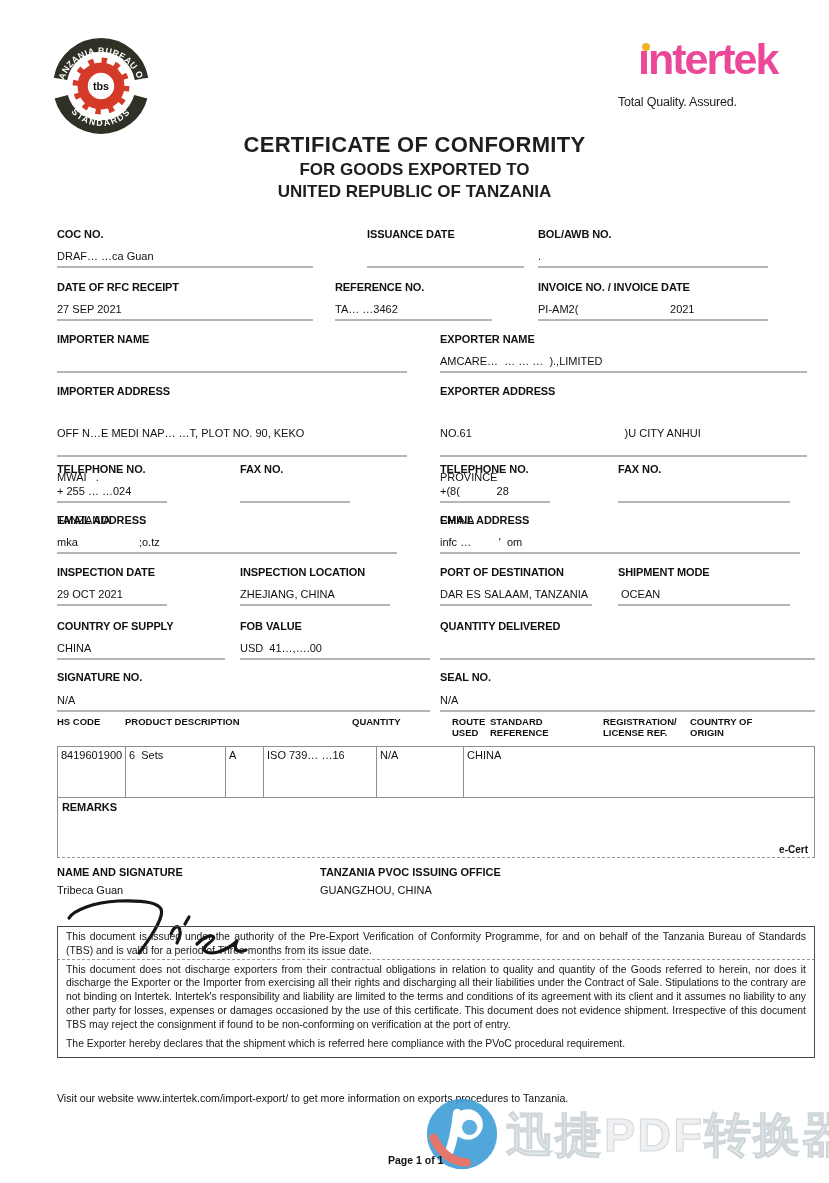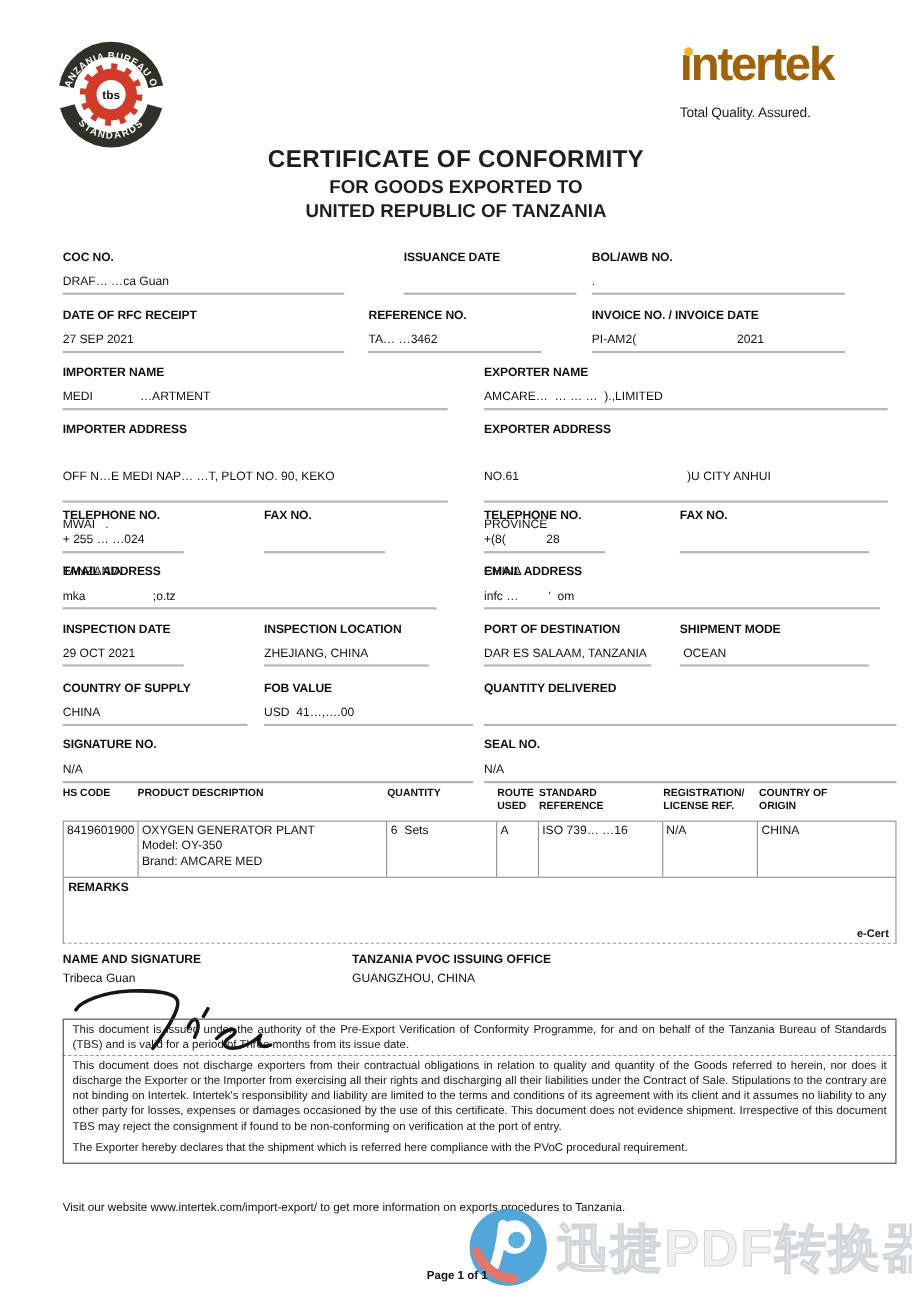--- a/index.html
+++ b/index.html
@@ -2,22 +2,22 @@
 <html><head>
 <meta charset="utf-8">
 <style>
   html,body{margin:0;padding:0;background:#fff;}
   .page{position:relative;width:829px;height:1183px;background:#fff;overflow:hidden;
         color:#111;font-family:"Liberation Sans",sans-serif;}
 
   
   #tbs-logo{position:absolute;left:52px;top:36px;width:98px;height:100px;}
   #itk{position:absolute;left:618px;top:38px;width:200px;}
-  .itk-word{position:relative;font-size:43px;font-weight:bold;color:#a16207;
-            letter-spacing:-2px;line-height:1;}
+  .itk-word{position:relative;font-size:43px;font-weight:bold;color:#ec4899;
+            letter-spacing:-2px;line-height:1;margin-left:20px;}
   .itk-dot{position:absolute;left:4px;top:5px;width:8px;height:8px;border-radius:50%;background:#f0b429;}
   .itk-tag{font-size:12.5px;font-weight:normal;color:#1d1c22;margin-top:14px;letter-spacing:-0.2px;}
 
   .titleblk{position:absolute;left:0;right:0;top:132px;text-align:center;color:#1e1e1e;}
   .t1{font-size:22px;font-weight:bold;letter-spacing:0.3px;}
   .t2{font-size:17px;font-weight:bold;margin-top:2px;}
 
   
   .fld{position:absolute;display:flex;flex-direction:column;border-bottom:2px solid #b5b5b5;box-sizing:border-box;}
   .flabel{font-size:11px;font-weight:bold;letter-spacing:-0.1px;white-space:pre;}
@@ -144,21 +144,20 @@
     <div class="flabel">REFERENCE NO.</div>
     <div class="fvalue">TA… …3462</div>
   </div>
   <div class="fld f-invoice">
     <div class="flabel">INVOICE NO. / INVOICE DATE</div>
     <div class="fvalue">PI-AM2(                              2021</div>
   </div>
 
   <div class="fld f-impname">
     <div class="flabel">IMPORTER NAME</div>
-    <div class="fvalue">MEDI              …ARTMENT</div>
   </div>
   <div class="fld f-expname">
     <div class="flabel">EXPORTER NAME</div>
     <div class="fvalue">AMCARE…  … … …  ).,LIMITED</div>
   </div>
 
   <div class="fld f-impaddr addr">
     <div class="flabel">IMPORTER ADDRESS</div>
     <div class="fvalue">
       <div>OFF N…E MEDI NAP… …T, PLOT NO. 90, KEKO</div>
@@ -244,25 +243,20 @@
       <div class="th c1"><span>HS CODE</span></div>
       <div class="th c2"><span>PRODUCT DESCRIPTION</span></div>
       <div class="th c3"><span>QUANTITY</span></div>
       <div class="th c4"><span>ROUTE USED</span></div>
       <div class="th c5"><span>STANDARD REFERENCE</span></div>
       <div class="th c6"><span>REGISTRATION/ LICENSE REF.</span></div>
       <div class="th c7"><span>COUNTRY OF ORIGIN</span></div>
     </div>
     <div class="trow">
       <div class="td c1">8419601900</div>
-      <div class="td c2">
-        <div>OXYGEN GENERATOR PLANT</div>
-        <div>Model: OY-350</div>
-        <div>Brand: AMCARE MED</div>
-      </div>
       <div class="td c3" style="white-space:pre;">6  Sets</div>
       <div class="td c4">A</div>
       <div class="td c5">ISO 739… …16</div>
       <div class="td c6">N/A</div>
       <div class="td c7">CHINA</div>
     </div>
   </div>
 
   <div class="remarks">
     <div class="flabel">REMARKS</div>

